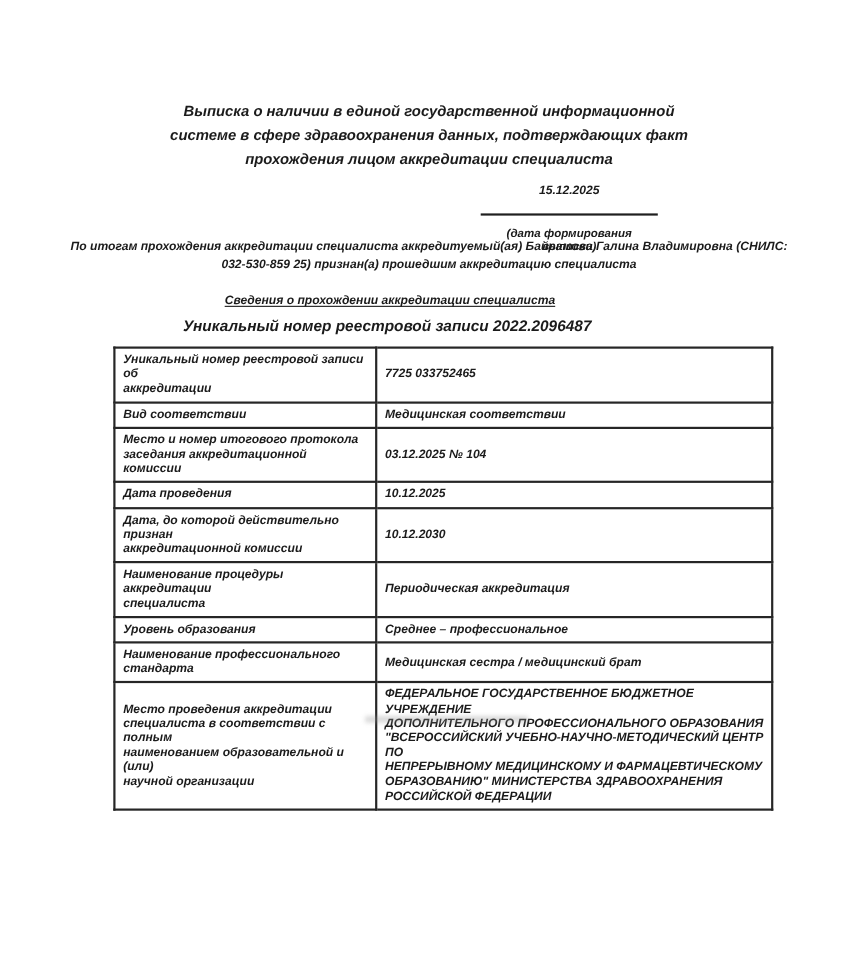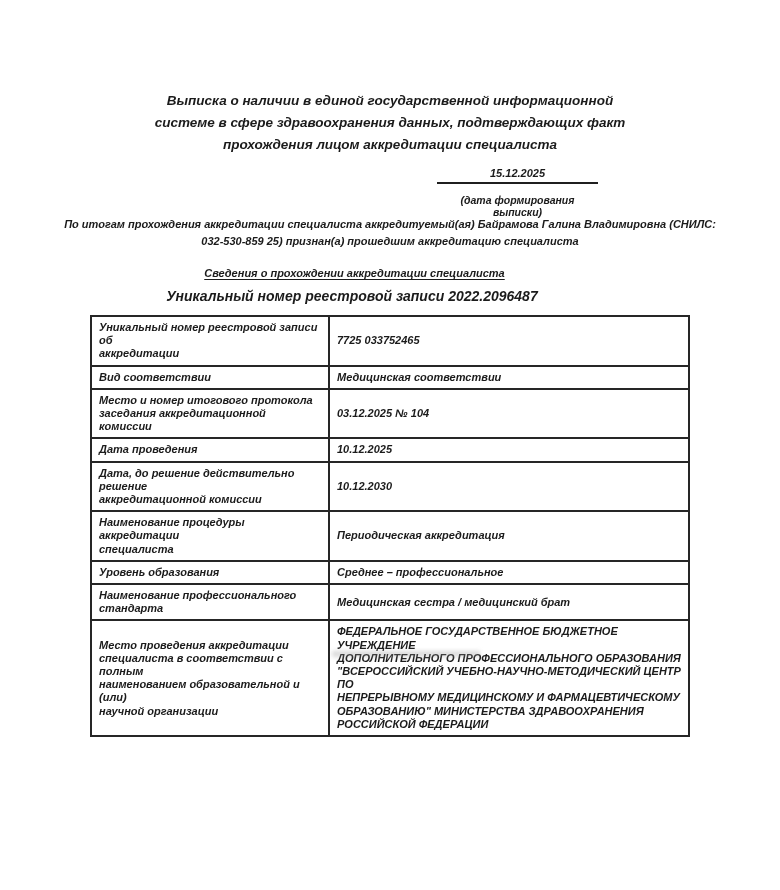--- a/index.html
+++ b/index.html
@@ -31,21 +31,21 @@
 
   .date-block {
     position: absolute;
     top: 167px;
     left: 437px;
     width: 161px;
     text-align: center;
   }
   .date-value {
     font-size: 11px;
-    padding-bottom: 3px;
+    padding-bottom: 15px;
     border-bottom: 2px solid #1f1f1f;
   }
   .date-caption {
     font-size: 10.5px;
     padding-top: 10px;
   }
 
   .intro {
     position: absolute;
     top: 216px;
@@ -72,21 +72,21 @@
     top: 288px;
     left: 0;
     width: 704px;
     text-align: center;
     font-size: 14px;
   }
 
   .acc-table {
     position: absolute;
     top: 315px;
-    left: 90px;
+    left: 103px;
     width: 598px;
     border-collapse: collapse;
     table-layout: fixed;
   }
   .acc-table col.c1 { width: 238px; }
   .acc-table col.c2 { width: 360px; }
   .acc-table td {
     border: 2px solid #262626;
     font-size: 11px;
     line-height: 13.2px;
@@ -143,21 +143,21 @@
     <tr>
       <td>Место и номер итогового протокола
 заседания аккредитационной комиссии</td>
       <td>03.12.2025 № 104</td>
     </tr>
     <tr>
       <td>Дата проведения</td>
       <td>10.12.2025</td>
     </tr>
     <tr>
-      <td>Дата, до решение действительно решение
+      <td>Дата, до которой действительно признан
 аккредитационной комиссии</td>
       <td>10.12.2030</td>
     </tr>
     <tr>
       <td>Наименование процедуры аккредитации
 специалиста</td>
       <td>Периодическая аккредитация</td>
     </tr>
     <tr>
       <td>Уровень образования</td>

